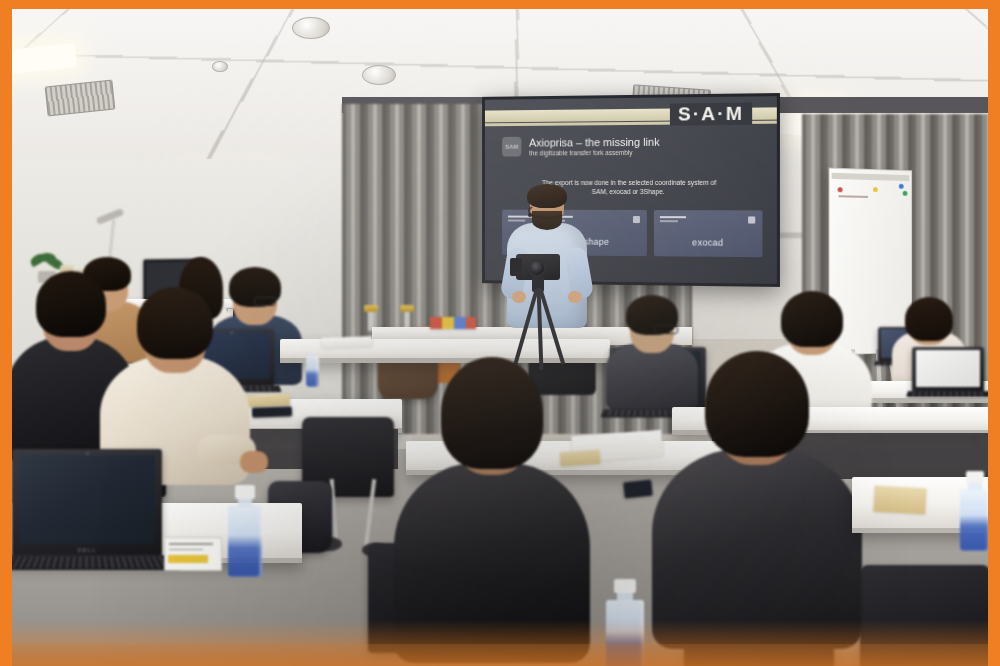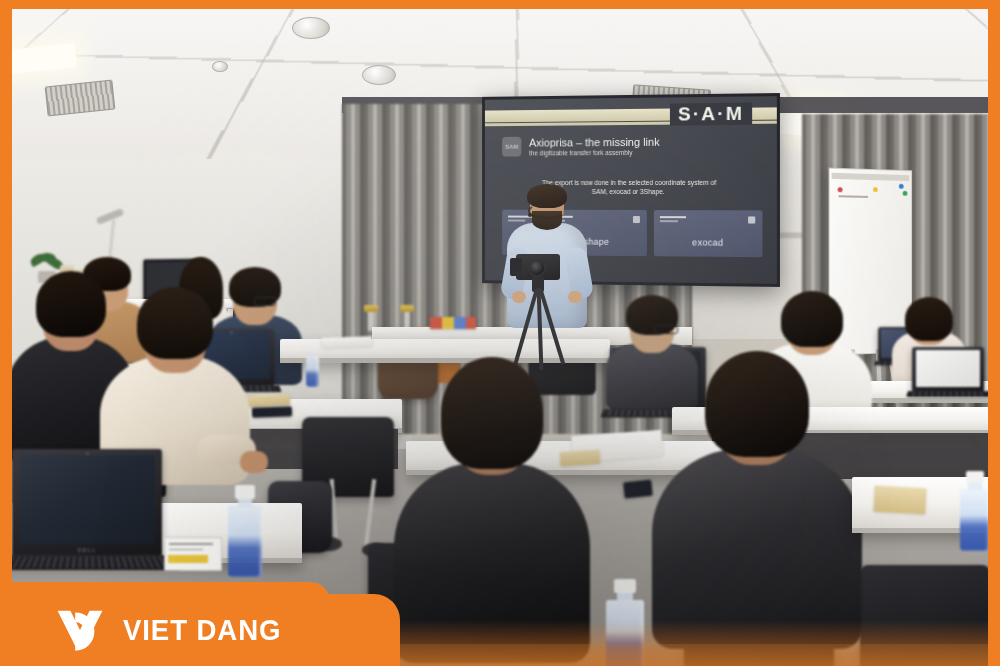--- a/index.html
+++ b/index.html
@@ -772,31 +772,18 @@
 
     <div class="chair soft2" style="left:356px; top:534px; width:140px; height:110px; z-index:9;"></div>
     <div class="chair soft2" style="left:672px; top:560px; width:150px; height:106px; z-index:9;"></div>
     <div class="chair soft2" style="left:848px; top:556px; width:130px; height:110px; z-index:9;"></div>
 
     <div class="grade"></div>
     <div class="blurband"></div>
     <div class="bottom-wash"></div>
   </div>
 
-  <div class="wm-wrap">
-    <div class="wm-bg"></div>
-    <div class="wm-bg2"></div>
-    <div class="wm-inner">
-      <div class="wm-mark">
-        <svg viewBox="0 0 60 60" width="48" height="48" aria-hidden="true">
-          <path d="M2 6 L18 6 L30 30 L42 6 L58 6 L36 50 L24 50 Z" fill="#ffffff"></path>
-          <path d="M24 8 A24 24 0 1 1 24 56 L24 44 A12 12 0 1 0 24 20 Z" fill="#ffffff"></path>
-        </svg>
-      </div>
-      <div class="wm-text">VIET DANG</div>
-    </div>
-  </div>
 
   <div class="frame-edge frame-left"></div>
   <div class="frame-edge frame-right"></div>
   <div class="frame-edge frame-top"></div>
 
 </div>
 
 </body></html>

